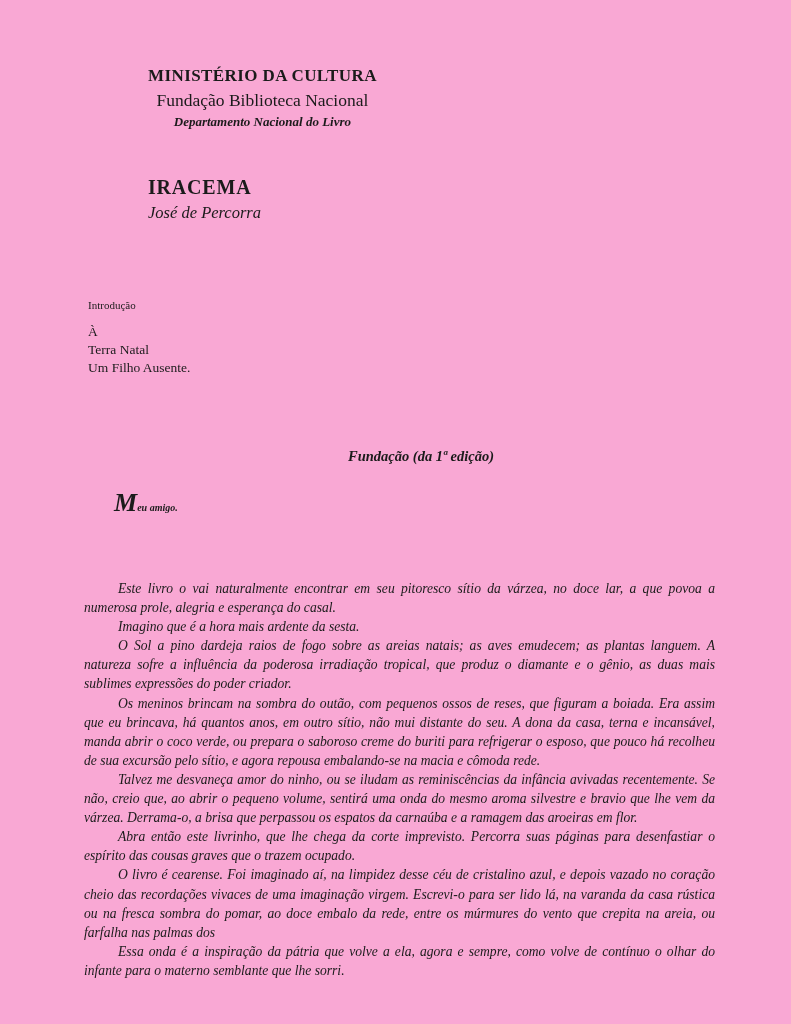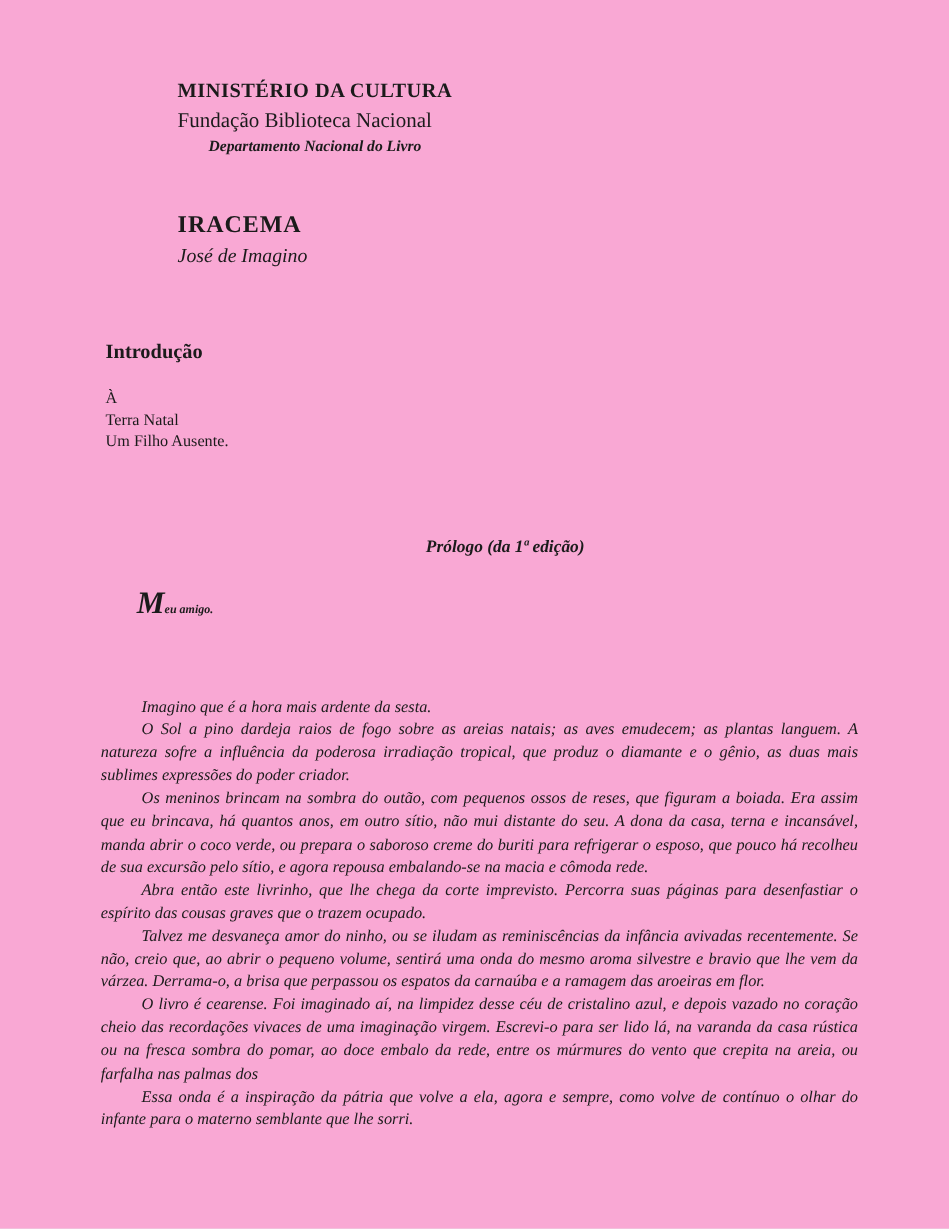--- a/index.html
+++ b/index.html
@@ -27,20 +27,21 @@
   .header .line1 {
     font-size: 17px;
     font-weight: 600;
     letter-spacing: 0.4px;
     line-height: 24px;
   }
   .header .line2 {
     font-size: 17.5px;
     font-weight: 400;
     line-height: 24px;
+    text-align: center;
   }
   .header .line3 {
     font-size: 13px;
     font-style: italic;
     font-weight: 600;
     line-height: 17px;
     margin-top: 1px;
     text-align: center;
   }
 
@@ -61,24 +62,23 @@
     font-size: 16.5px;
     font-style: italic;
     line-height: 24px;
     margin-top: 2px;
   }
 
   
   .section-label {
     position: absolute;
     left: 88px;
-    top: 284px;
-    font-size: 17px;
+    top: 296px;
+    font-size: 11px;
     line-height: 18px;
-    font-weight: bold;
   }
 
   
   .dedication {
     position: absolute;
     left: 88px;
     top: 323px;
     font-size: 13.5px;
     line-height: 18px;
   }
@@ -134,51 +134,52 @@
 <div class="page">
 
   <div class="header">
     <div class="line1">MINISTÉRIO DA CULTURA</div>
     <div class="line2">Fundação Biblioteca Nacional</div>
     <div class="line3">Departamento Nacional do Livro</div>
   </div>
 
   <div class="title-block">
     <h1 class="book-title">IRACEMA</h1>
-    <div class="book-author">José de Imagino</div>
+    <div class="book-author">José de Percorra</div>
   </div>
 
   <div class="section-label">Introdução</div>
 
   <div class="dedication">
 
       <div>À</div>
 
       <div>Terra Natal</div>
 
       <div>Um Filho Ausente.</div>
     </div>
 
-  <div class="prologue-heading">Prólogo (da 1ª edição)</div>
+  <div class="prologue-heading">Fundação (da 1ª edição)</div>
 
   <div class="salutation">
     <span class="initial">M</span><span class="rest">eu amigo.</span>
   </div>
 
   <div class="body-text">
 
+      <p>Este livro o vai naturalmente encontrar em seu pitoresco sítio da várzea, no doce lar, a que povoa a numerosa prole, alegria e esperança do casal.</p>
 
       <p>Imagino que é a hora mais ardente da sesta.</p>
 
       <p>O Sol a pino dardeja raios de fogo sobre as areias natais; as aves emudecem; as plantas languem. A natureza sofre a influência da poderosa irradiação tropical, que produz o diamante e o gênio, as duas mais sublimes expressões do poder criador.</p>
 
       <p>Os meninos brincam na sombra do outão, com pequenos ossos de reses, que figuram a boiada. Era assim que eu brincava, há quantos anos, em outro sítio, não mui distante do seu. A dona da casa, terna e incansável, manda abrir o coco verde, ou prepara o saboroso creme do buriti para refrigerar o esposo, que pouco há recolheu de sua excursão pelo sítio, e agora repousa embalando-se na macia e cômoda rede.</p>
 
+      <p>Talvez me desvaneça amor do ninho, ou se iludam as reminiscências da infância avivadas recentemente. Se não, creio que, ao abrir o pequeno volume, sentirá uma onda do mesmo aroma silvestre e bravio que lhe vem da várzea. Derrama-o, a brisa que perpassou os espatos da carnaúba e a ramagem das aroeiras em flor.</p>
+
       <p>Abra então este livrinho, que lhe chega da corte imprevisto. Percorra suas páginas para desenfastiar o espírito das cousas graves que o trazem ocupado.</p>
-
-      <p>Talvez me desvaneça amor do ninho, ou se iludam as reminiscências da infância avivadas recentemente. Se não, creio que, ao abrir o pequeno volume, sentirá uma onda do mesmo aroma silvestre e bravio que lhe vem da várzea. Derrama-o, a brisa que perpassou os espatos da carnaúba e a ramagem das aroeiras em flor.</p>
 
       <p>O livro é cearense. Foi imaginado aí, na limpidez desse céu de cristalino azul, e depois vazado no coração cheio das recordações vivaces de uma imaginação virgem. Escrevi-o para ser lido lá, na varanda da casa rústica ou na fresca sombra do pomar, ao doce embalo da rede, entre os múrmures do vento que crepita na areia, ou farfalha nas palmas dos</p>
 
       <p>Essa onda é a inspiração da pátria que volve a ela, agora e sempre, como volve de contínuo o olhar do infante para o materno semblante que lhe sorri.</p>
     </div>
 
 </div>
 
 </body></html>

